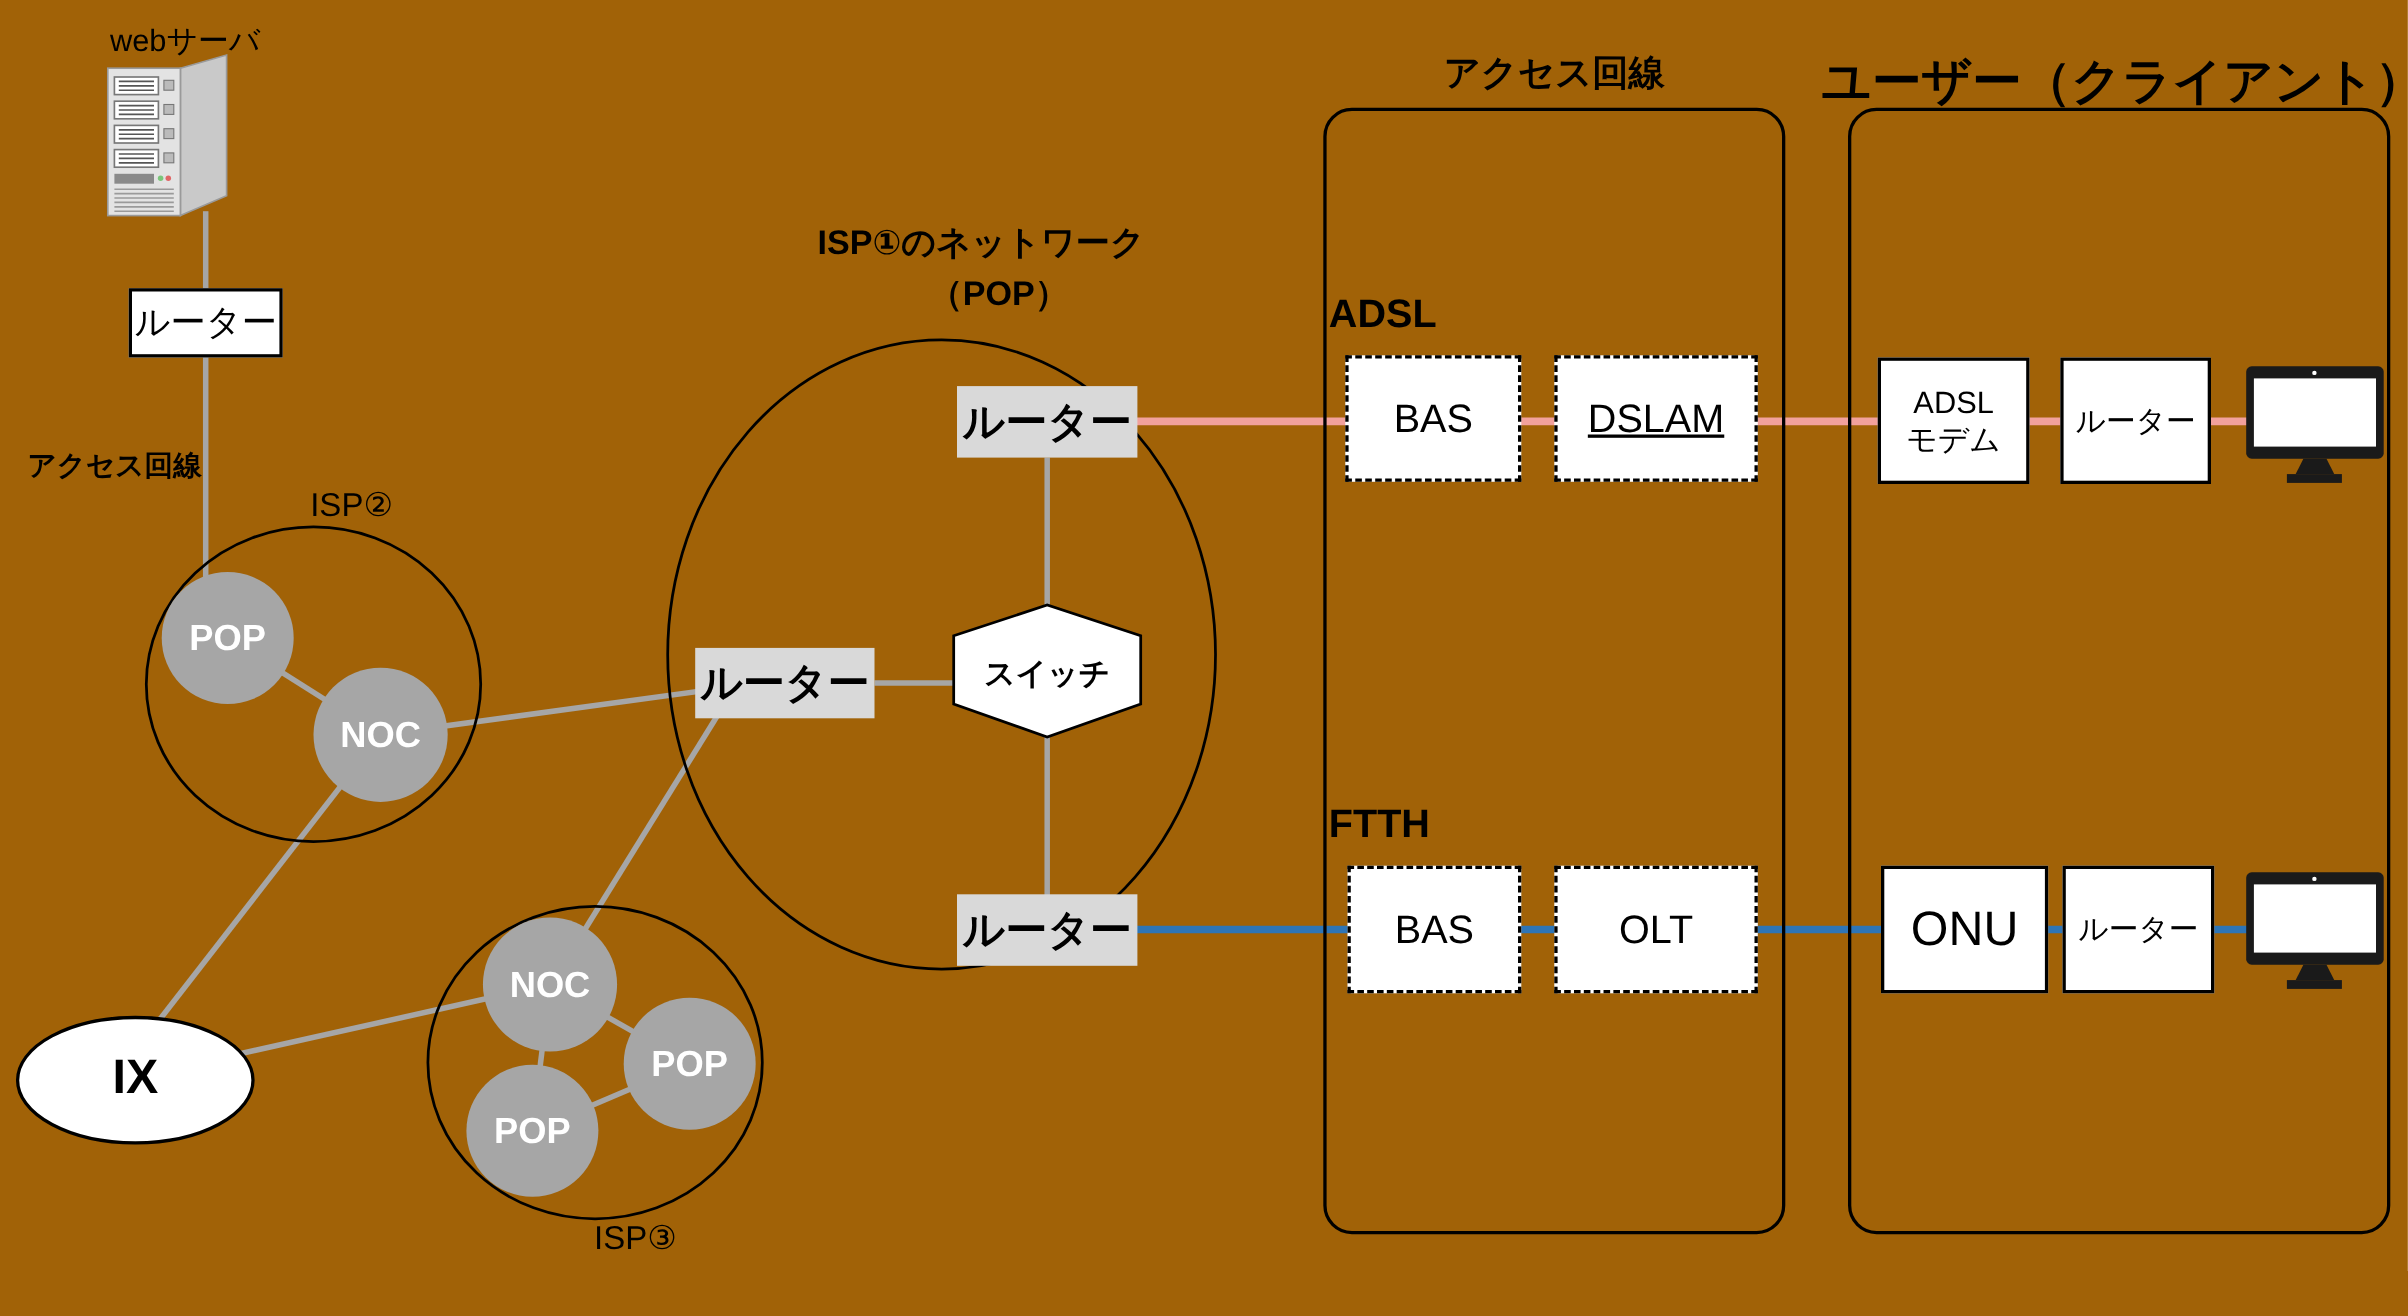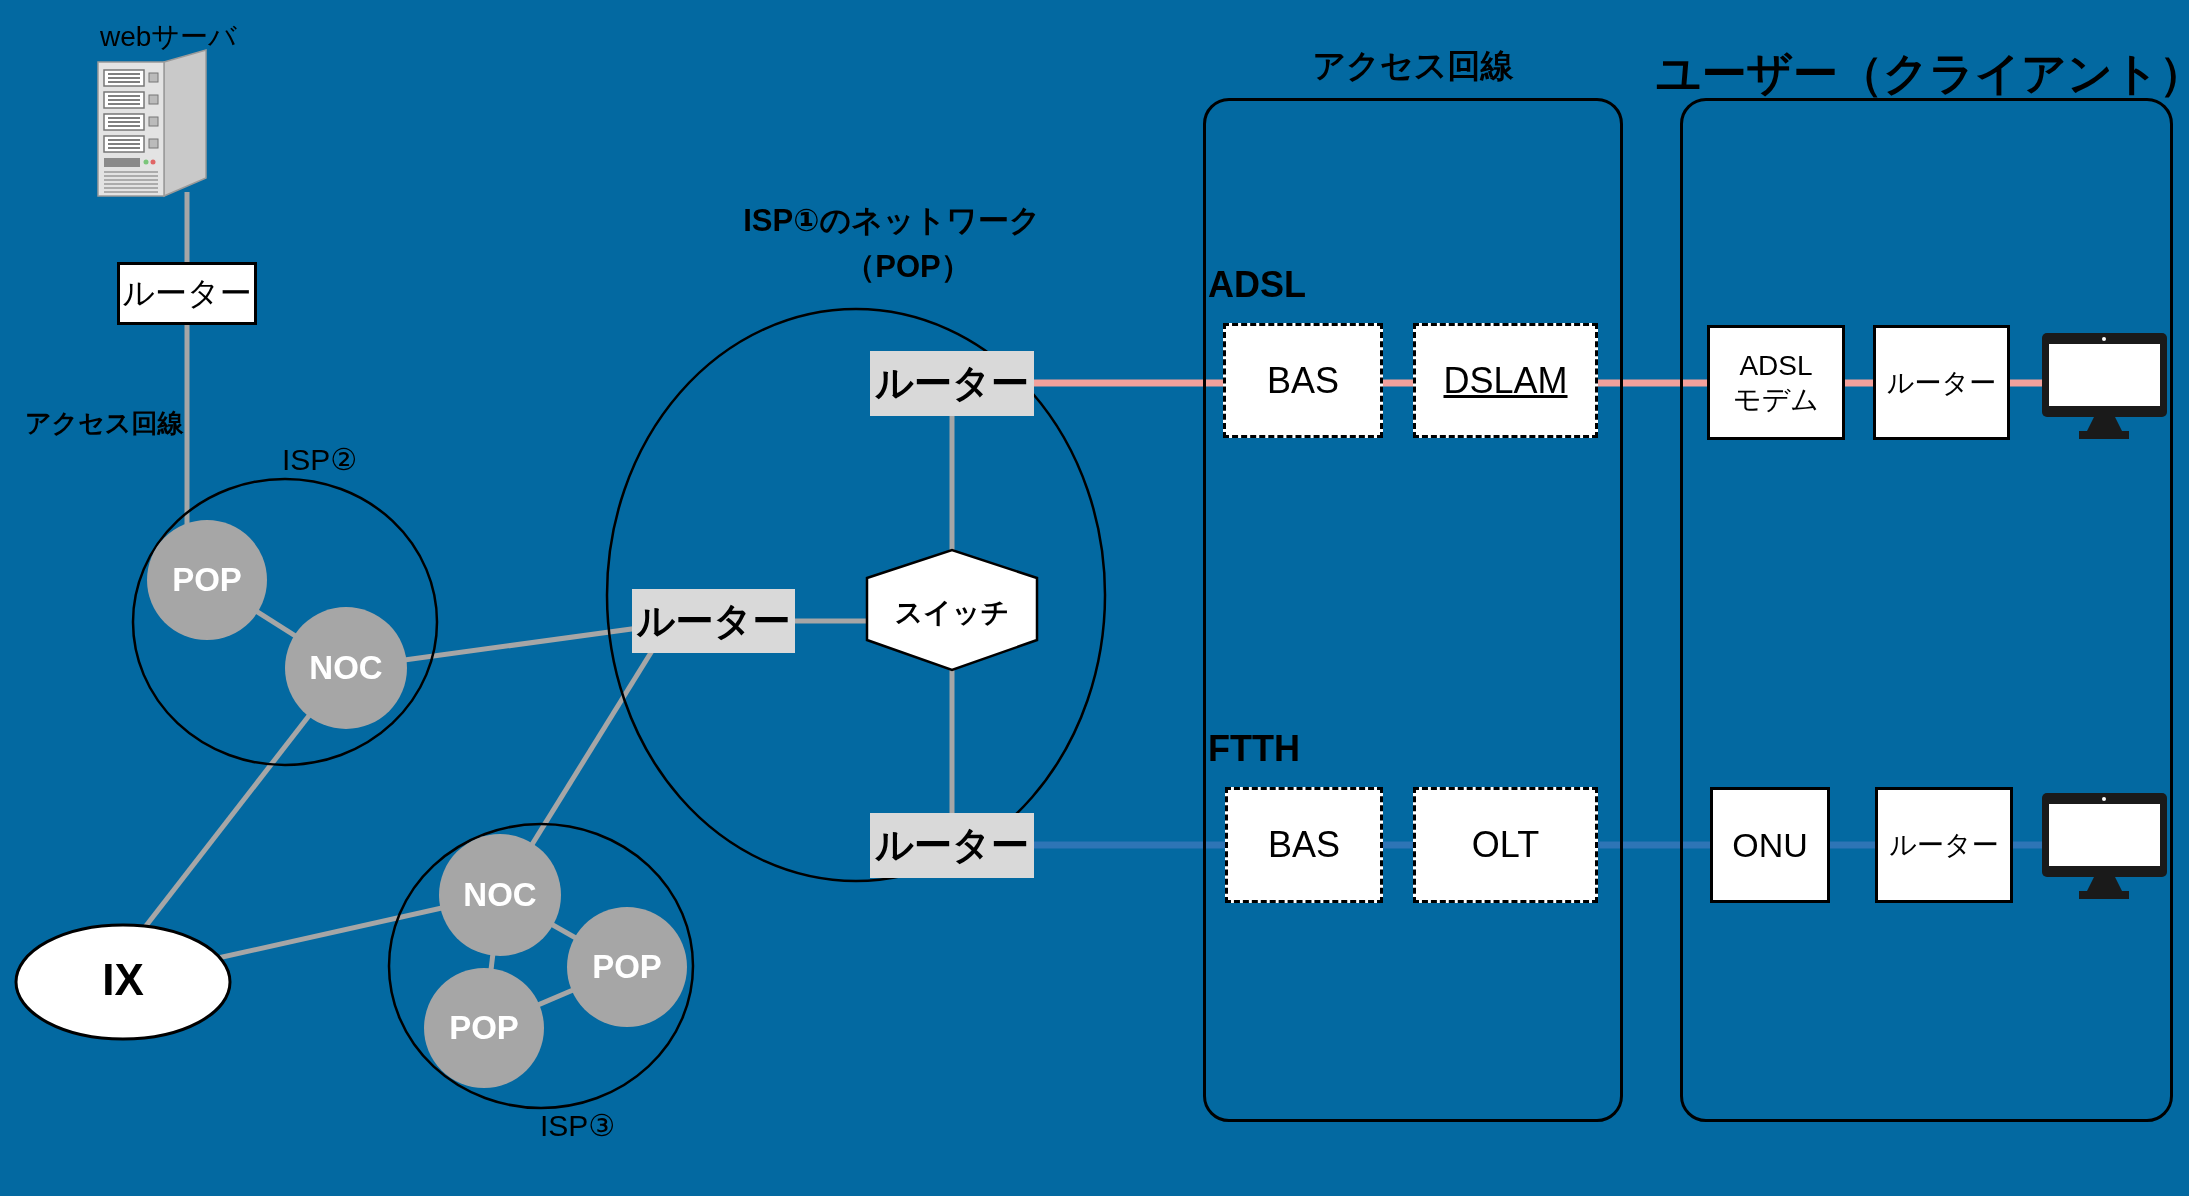--- a/index.html
+++ b/index.html
@@ -1,16 +1,16 @@
 <!DOCTYPE html>
 <html><head>
 <meta charset="utf-8">
 <style>
   html,body{margin:0;padding:0;background:#fff;}
-  #canvas{position:relative;width:2189px;height:1196px;background:#0369a1;overflow:hidden;
+  #canvas{position:relative;width:2189px;height:1196px;background:#a16207;overflow:hidden;
           font-family:"Liberation Sans","DejaVu Sans",sans-serif;color:#000;}
   #wires{position:absolute;left:0;top:0;}
   .lbl{position:absolute;white-space:nowrap;}
   .center{transform:translateX(-50%);text-align:center;}
   .b{font-weight:bold;}
   .box{position:absolute;display:flex;align-items:center;justify-content:center;
        background:#fff;border:3px solid #000;box-sizing:border-box;text-align:left;}
   .dashed{border:3px dashed #000;}
   .grayboxx{background:#d9d9d9;border:none;font-weight:bold;}
   .panel{position:absolute;border:3px solid #000;border-radius:26px;box-sizing:border-box;background:transparent;}
@@ -188,21 +188,21 @@
 
   <div class="box col" style="left:1707px;top:325px;width:138px;height:115px;font-size:28px;">
     <span>ADSL</span>
     <span>モデム</span>
   </div>
 
   <div class="box" style="left:1873px;top:325px;width:137px;height:115px;font-size:27px;">
     <span>ルーター</span>
   </div>
 
-  <div class="box" style="left:1710px;top:787px;width:120px;height:116px;font-size:34px;">
+  <div class="box" style="left:1710px;top:787px;width:152px;height:116px;font-size:44px;">
     <span>ONU</span>
   </div>
 
   <div class="box" style="left:1875px;top:787px;width:138px;height:116px;font-size:27px;">
     <span>ルーター</span>
   </div>
 
 </div>
 
 </body></html>

